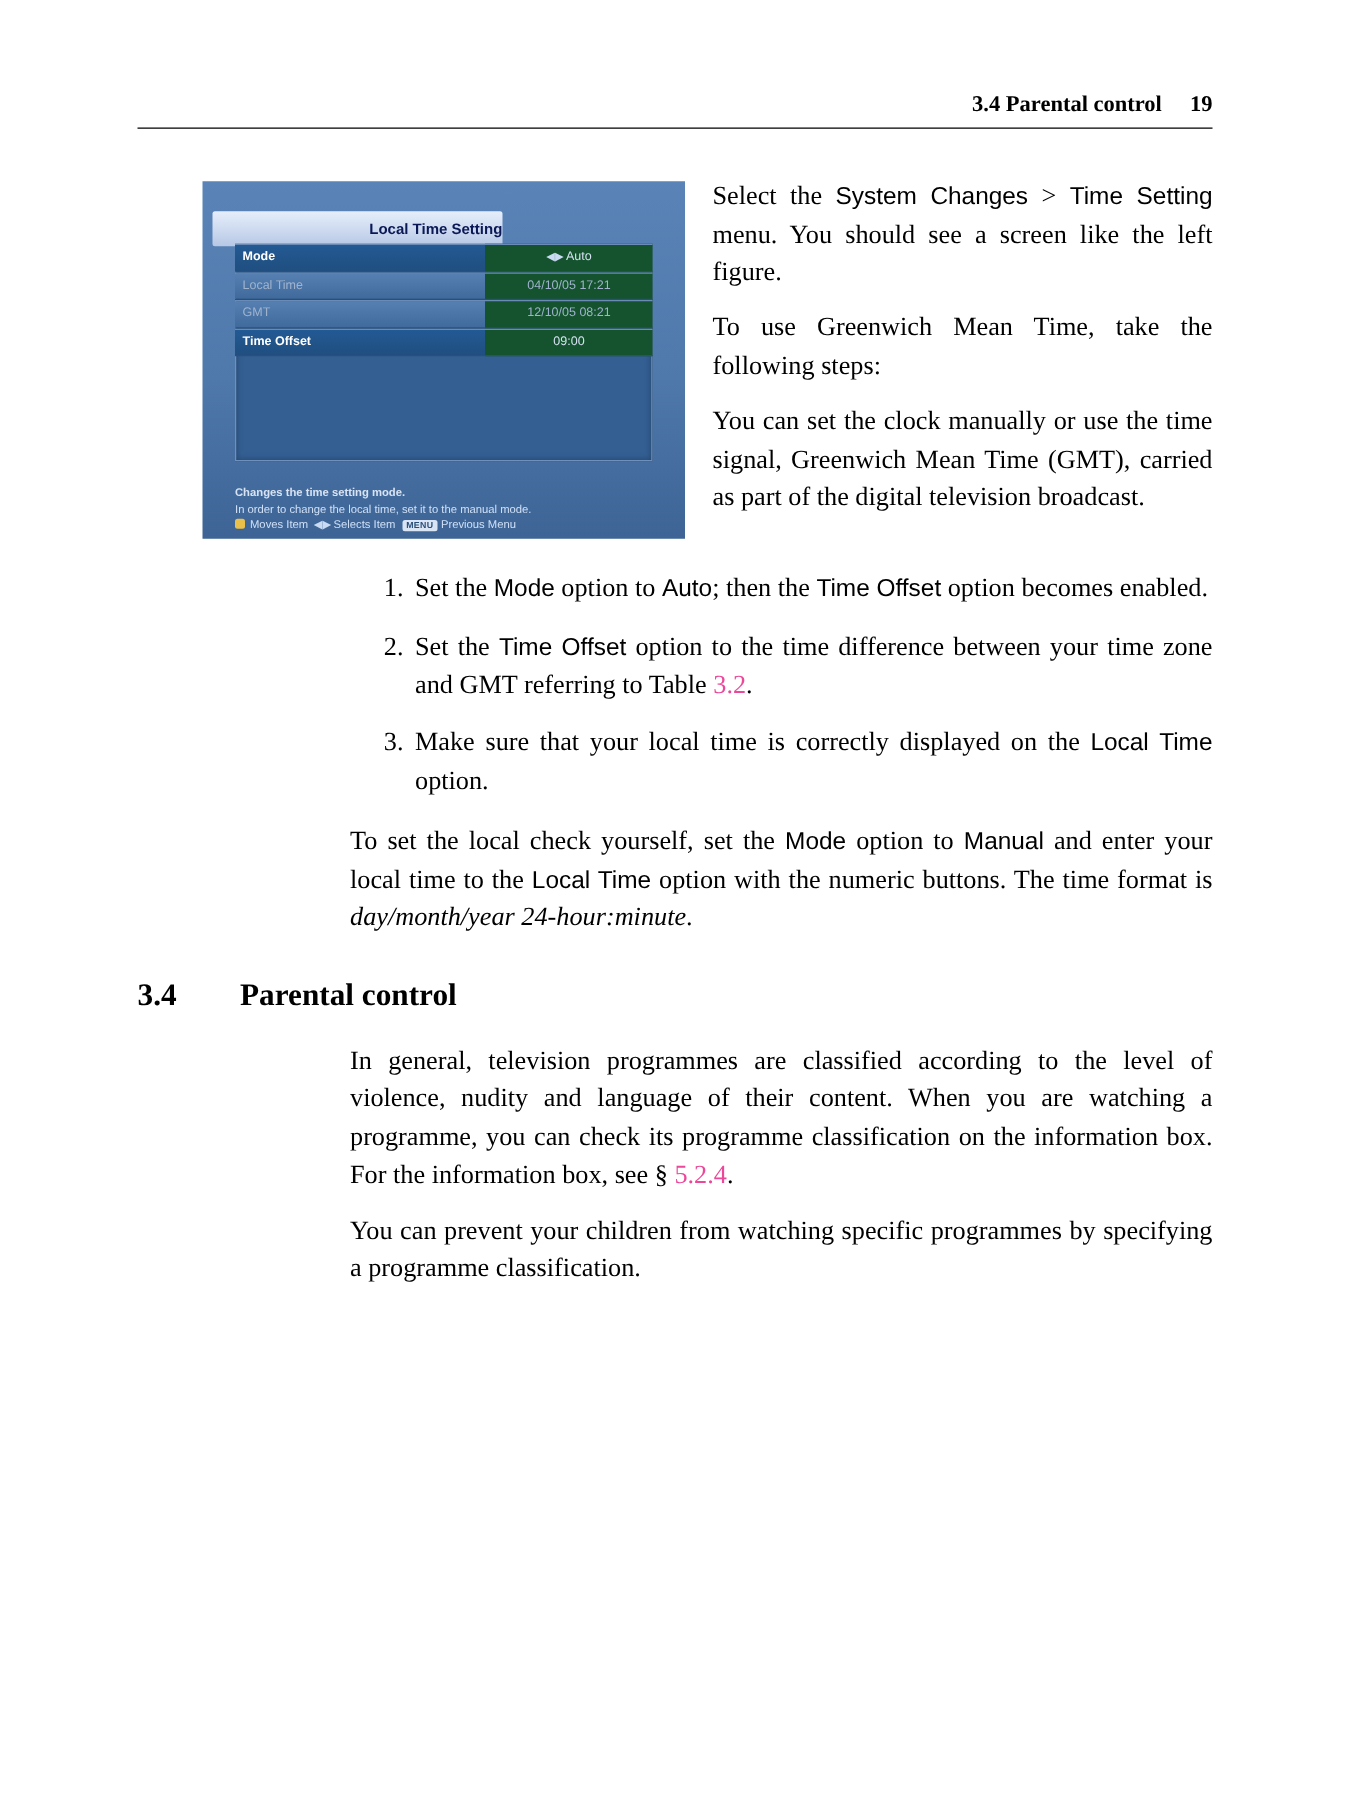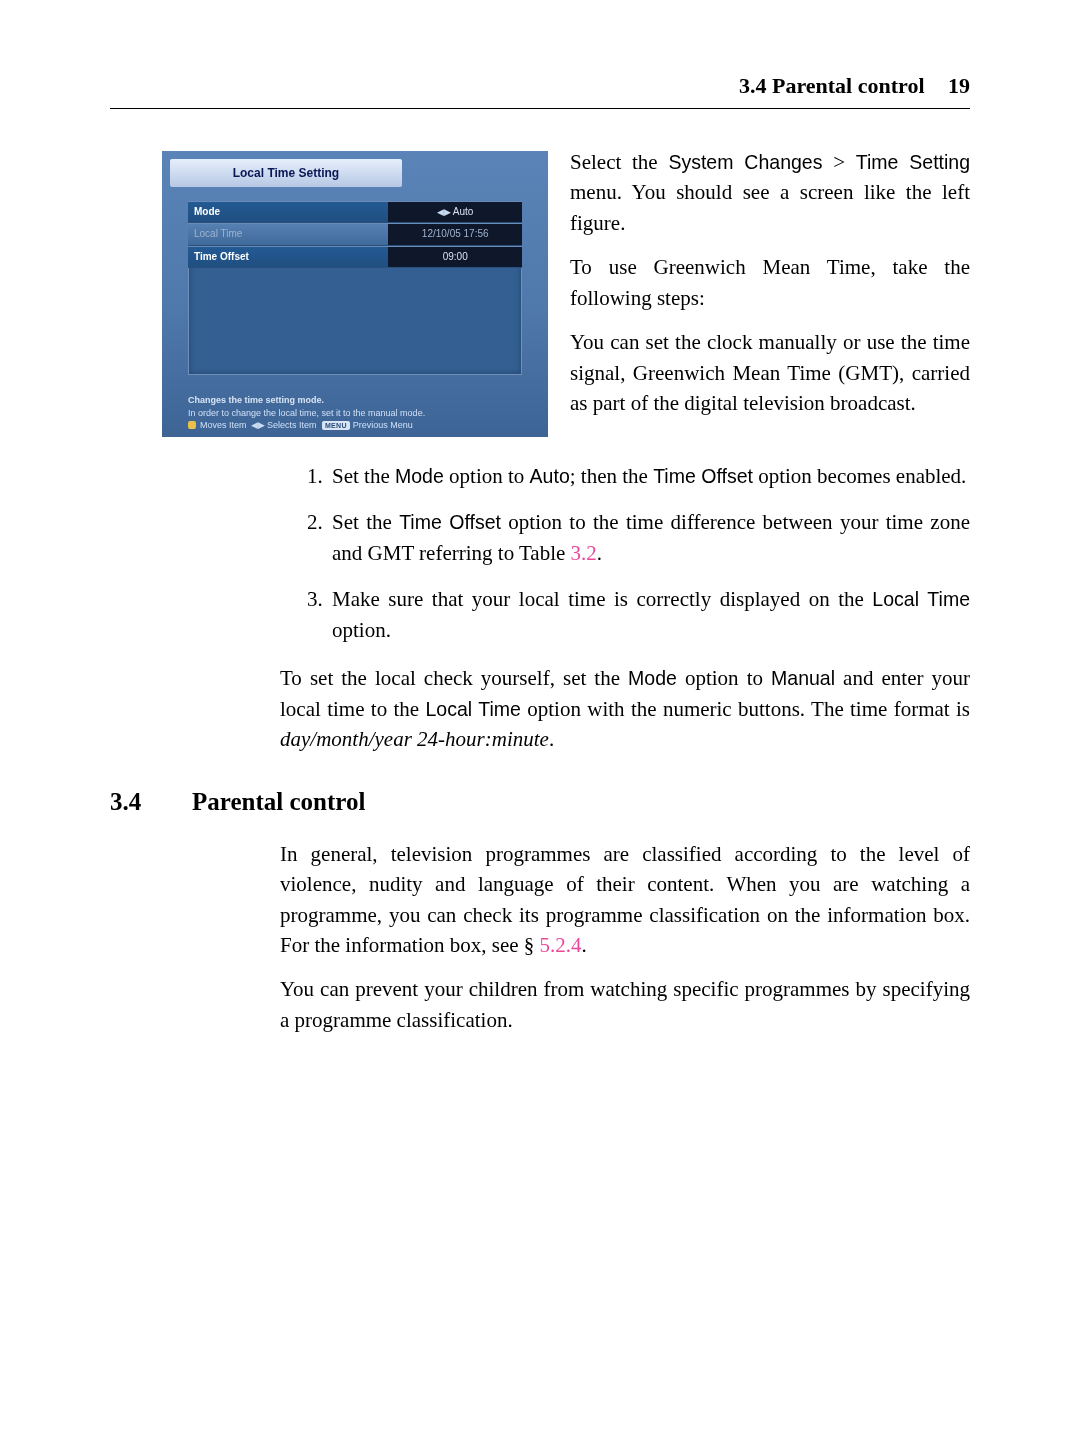--- a/index.html
+++ b/index.html
@@ -15,21 +15,21 @@
     font-family: "Palatino Linotype", Palatino, "Book Antiqua", Georgia, serif;
     color: #000;
     font-size: 21px;
     line-height: 1.45;
   }
 
   
   .runhead {
     text-align: right;
     font-weight: 700;
-    font-size: 22px;
+    font-size: 18px;
     padding-bottom: 6px;
     border-bottom: 1px solid #000;
     margin-bottom: 38px;
   }
   .runhead .pg {
     display: inline-block;
     margin-left: 18px;
   }
 
   
@@ -60,26 +60,26 @@
     background: linear-gradient(#5a84b7, #4f78ab 55%, #3d6495);
     position: relative;
     box-sizing: border-box;
     padding: 6px 6px 4px 6px;
     font-family: Arial, Helvetica, sans-serif;
     color: #e8eef6;
     font-size: 11px;
   }
   .tvshot .titlebar {
     width: 62%;
-    margin: 2px 0 0 2px;
+    margin: 18px 0 0 2px;
     background: linear-gradient(#e6eefb, #b7c8e5);
     color: #0a1856;
     font-weight: 700;
     font-size: 12px;
-    text-align: center;
+    text-align: right;
     border-radius: 2px;
     padding: 6px 0 5px 0;
   }
   .tvshot .panel {
     position: absolute;
     top: 50px;
     left: 26px;
     right: 26px;
     height: 174px;
     background: #335f92;
@@ -97,21 +97,21 @@
     border-bottom: 1px solid #294f7c;
     background: linear-gradient(#5680b2, #3f6a9b);
     color: #fff;
   }
   .tvshot .row .value {
     flex: 1 1 auto;
     box-sizing: border-box;
     padding: 3px 4px;
     border-top: 1px solid #698bb5;
     border-bottom: 1px solid #294f7c;
-    background: #0f172a;
+    background: #14532d;
     color: #d6e2f2;
     text-align: center;
   }
   .tvshot .row.selected .label { background: linear-gradient(#235a93, #204e80); font-weight: 700; }
   .tvshot .row.disabled .label,
   .tvshot .row.disabled .value { color: #9fb3ce; }
   .tvshot .arrowglyph { color:#c9dbf3; font-size:9px; margin-right:2px; }
 
   .tvshot .helpbar {
     position: absolute;
@@ -172,21 +172,25 @@
         <div class="titlebar">Local Time Setting</div>
         <div class="panel">
           <div class="row selected">
             <div class="label">Mode</div>
             <div class="value">
               <span class="arrowglyph">◀▶</span><span>Auto</span>
             </div>
           </div>
           <div class="row disabled">
             <div class="label">Local Time</div>
-            <div class="value">12/10/05 17:56</div>
+            <div class="value">04/10/05 17:21</div>
+          </div>
+          <div class="row disabled">
+            <div class="label">GMT</div>
+            <div class="value">12/10/05 08:21</div>
           </div>
           <div class="row selected">
             <div class="label">Time Offset</div>
             <div class="value">09:00</div>
           </div>
         </div>
         <div class="helpbar">
           <div class="hb1">Changes the time setting mode.</div>
           <div class="hb2">In order to change the local time, set it to the manual mode.</div>
           <div class="hb3">

